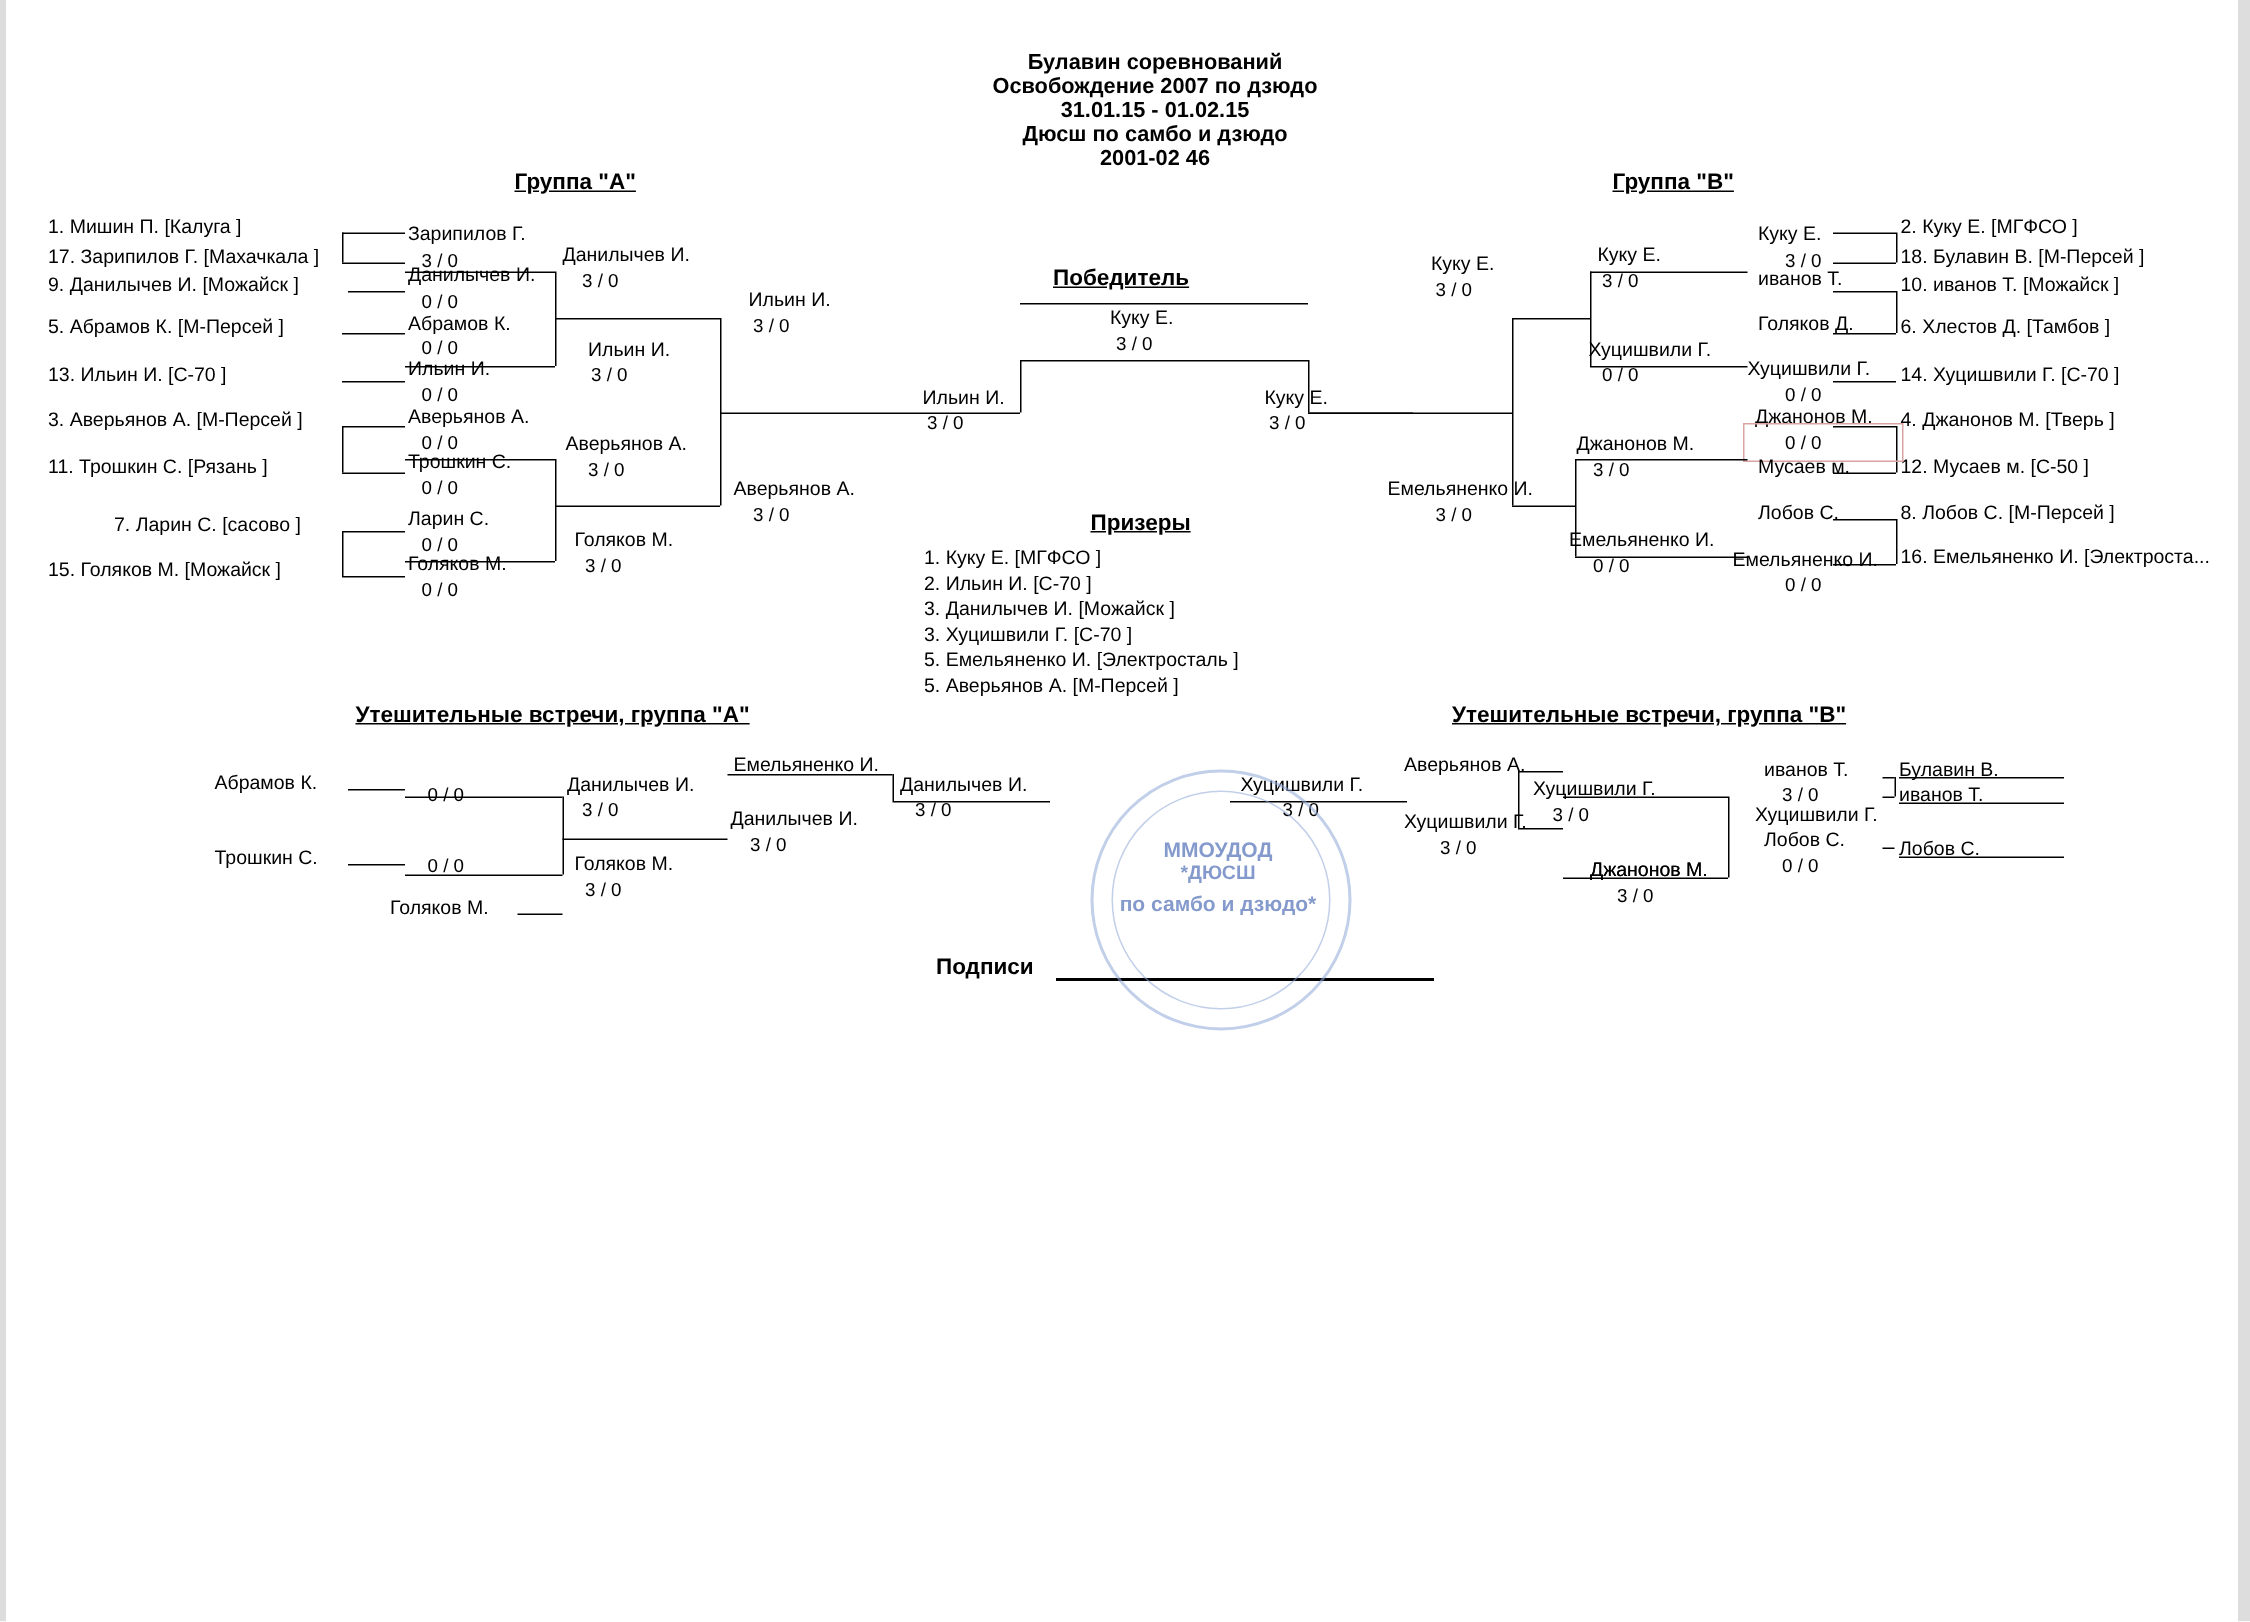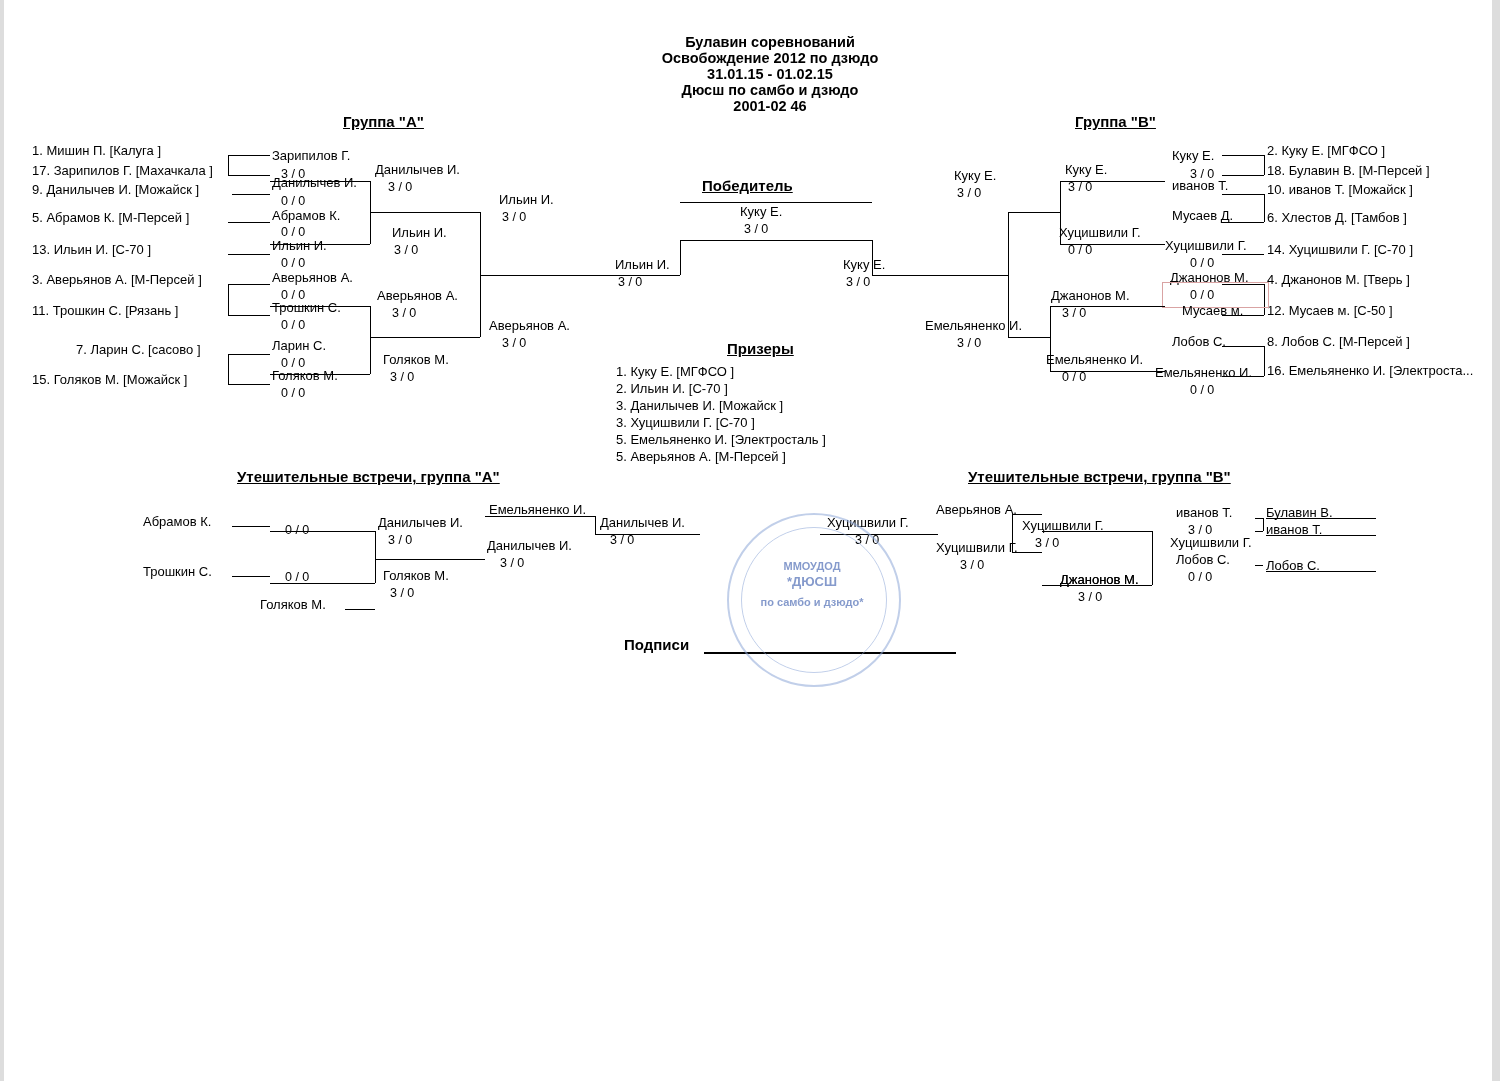--- a/index.html
+++ b/index.html
@@ -25,31 +25,31 @@
   .stamp{
     position:absolute;width:170px;height:170px;border-radius:50%;
     border:2px solid #8fa8d8;opacity:.55;
   }
   .stamp:after{
     content:"";position:absolute;left:12px;top:12px;right:12px;bottom:12px;
     border:1px solid #8fa8d8;border-radius:50%;
   }
   .stamptext{
     position:absolute;text-align:center;width:170px;color:#5d79bb;
-    font-size:11px;font-weight:bold;opacity:.75;line-height:12px;
+    font-size:14px;font-weight:bold;opacity:.75;line-height:12px;
   }
   .pinkbox{position:absolute;border:1px solid #d9a3a3;}
   .edge{position:absolute;background:#ddd;}
 </style>
 </head>
 <body>
 
 <div class="abs ttl" style="left:640px;top:34px;width:260px;">
   <div>Булавин соревнований</div>
-  <div>Освобождение 2012 по дзюдо</div>
+  <div>Освобождение 2007 по дзюдо</div>
   <div>31.01.15 - 01.02.15</div>
   <div>Дюсш по самбо и дзюдо</div>
   <div>2001-02 46</div>
 </div>
 
 <div class="abs grp" style="left:343px;top:113px;">Группа  "A"</div>
 <div class="abs grp" style="left:1075px;top:113px;">Группа  "B"</div>
 
 <div class="abs nm" style="left:32px;top:143px;">1. Мишин П.   [Калуга   ]</div>
 <div class="abs nm" style="left:32px;top:163px;">17. Зарипилов Г.  [Махачкала  ]</div>
@@ -163,27 +163,27 @@
 <div class="ln h" style="left:1222px;top:284px;width:42px;"></div>
 <div class="ln h" style="left:1222px;top:315px;width:42px;"></div>
 <div class="ln v" style="left:1264px;top:284px;height:31px;"></div>
 <div class="ln h" style="left:1222px;top:346px;width:42px;"></div>
 <div class="ln h" style="left:1222px;top:376px;width:42px;"></div>
 <div class="ln v" style="left:1264px;top:346px;height:30px;"></div>
 
 <div class="abs nm" style="left:1172px;top:148px;">Куку Е.</div>
 <div class="abs sc" style="left:1190px;top:167px;">3  /  0</div>
 <div class="abs nm" style="left:1172px;top:178px;">иванов Т.</div>
-<div class="abs nm" style="left:1172px;top:208px;">Мусаев Д.</div>
+<div class="abs nm" style="left:1172px;top:208px;">Голяков Д.</div>
 <div class="abs nm" style="left:1165px;top:238px;">Хуцишвили Г.</div>
 <div class="abs sc" style="left:1190px;top:256px;">0  /  0</div>
 <div class="abs nm" style="left:1170px;top:270px;">Джанонов М.</div>
 <div class="abs sc" style="left:1190px;top:288px;">0  /  0</div>
 <div class="pinkbox" style="left:1162px;top:282px;width:105px;height:24px;"></div>
-<div class="abs nm" style="left:1172px;top:303px;margin-left:10px;">Мусаев м.</div>
+<div class="abs nm" style="left:1172px;top:303px;">Мусаев м.</div>
 <div class="abs nm" style="left:1172px;top:334px;">Лобов С.</div>
 <div class="abs nm" style="left:1155px;top:365px;">Емельяненко И.</div>
 <div class="abs sc" style="left:1190px;top:383px;">0  /  0</div>
 
 <div class="ln h" style="left:1060px;top:181px;width:105px;"></div>
 <div class="ln h" style="left:1060px;top:244px;width:105px;"></div>
 <div class="ln v" style="left:1060px;top:181px;height:63px;"></div>
 <div class="ln h" style="left:1050px;top:306px;width:115px;"></div>
 <div class="ln h" style="left:1050px;top:371px;width:115px;"></div>
 <div class="ln v" style="left:1050px;top:306px;height:65px;"></div>

